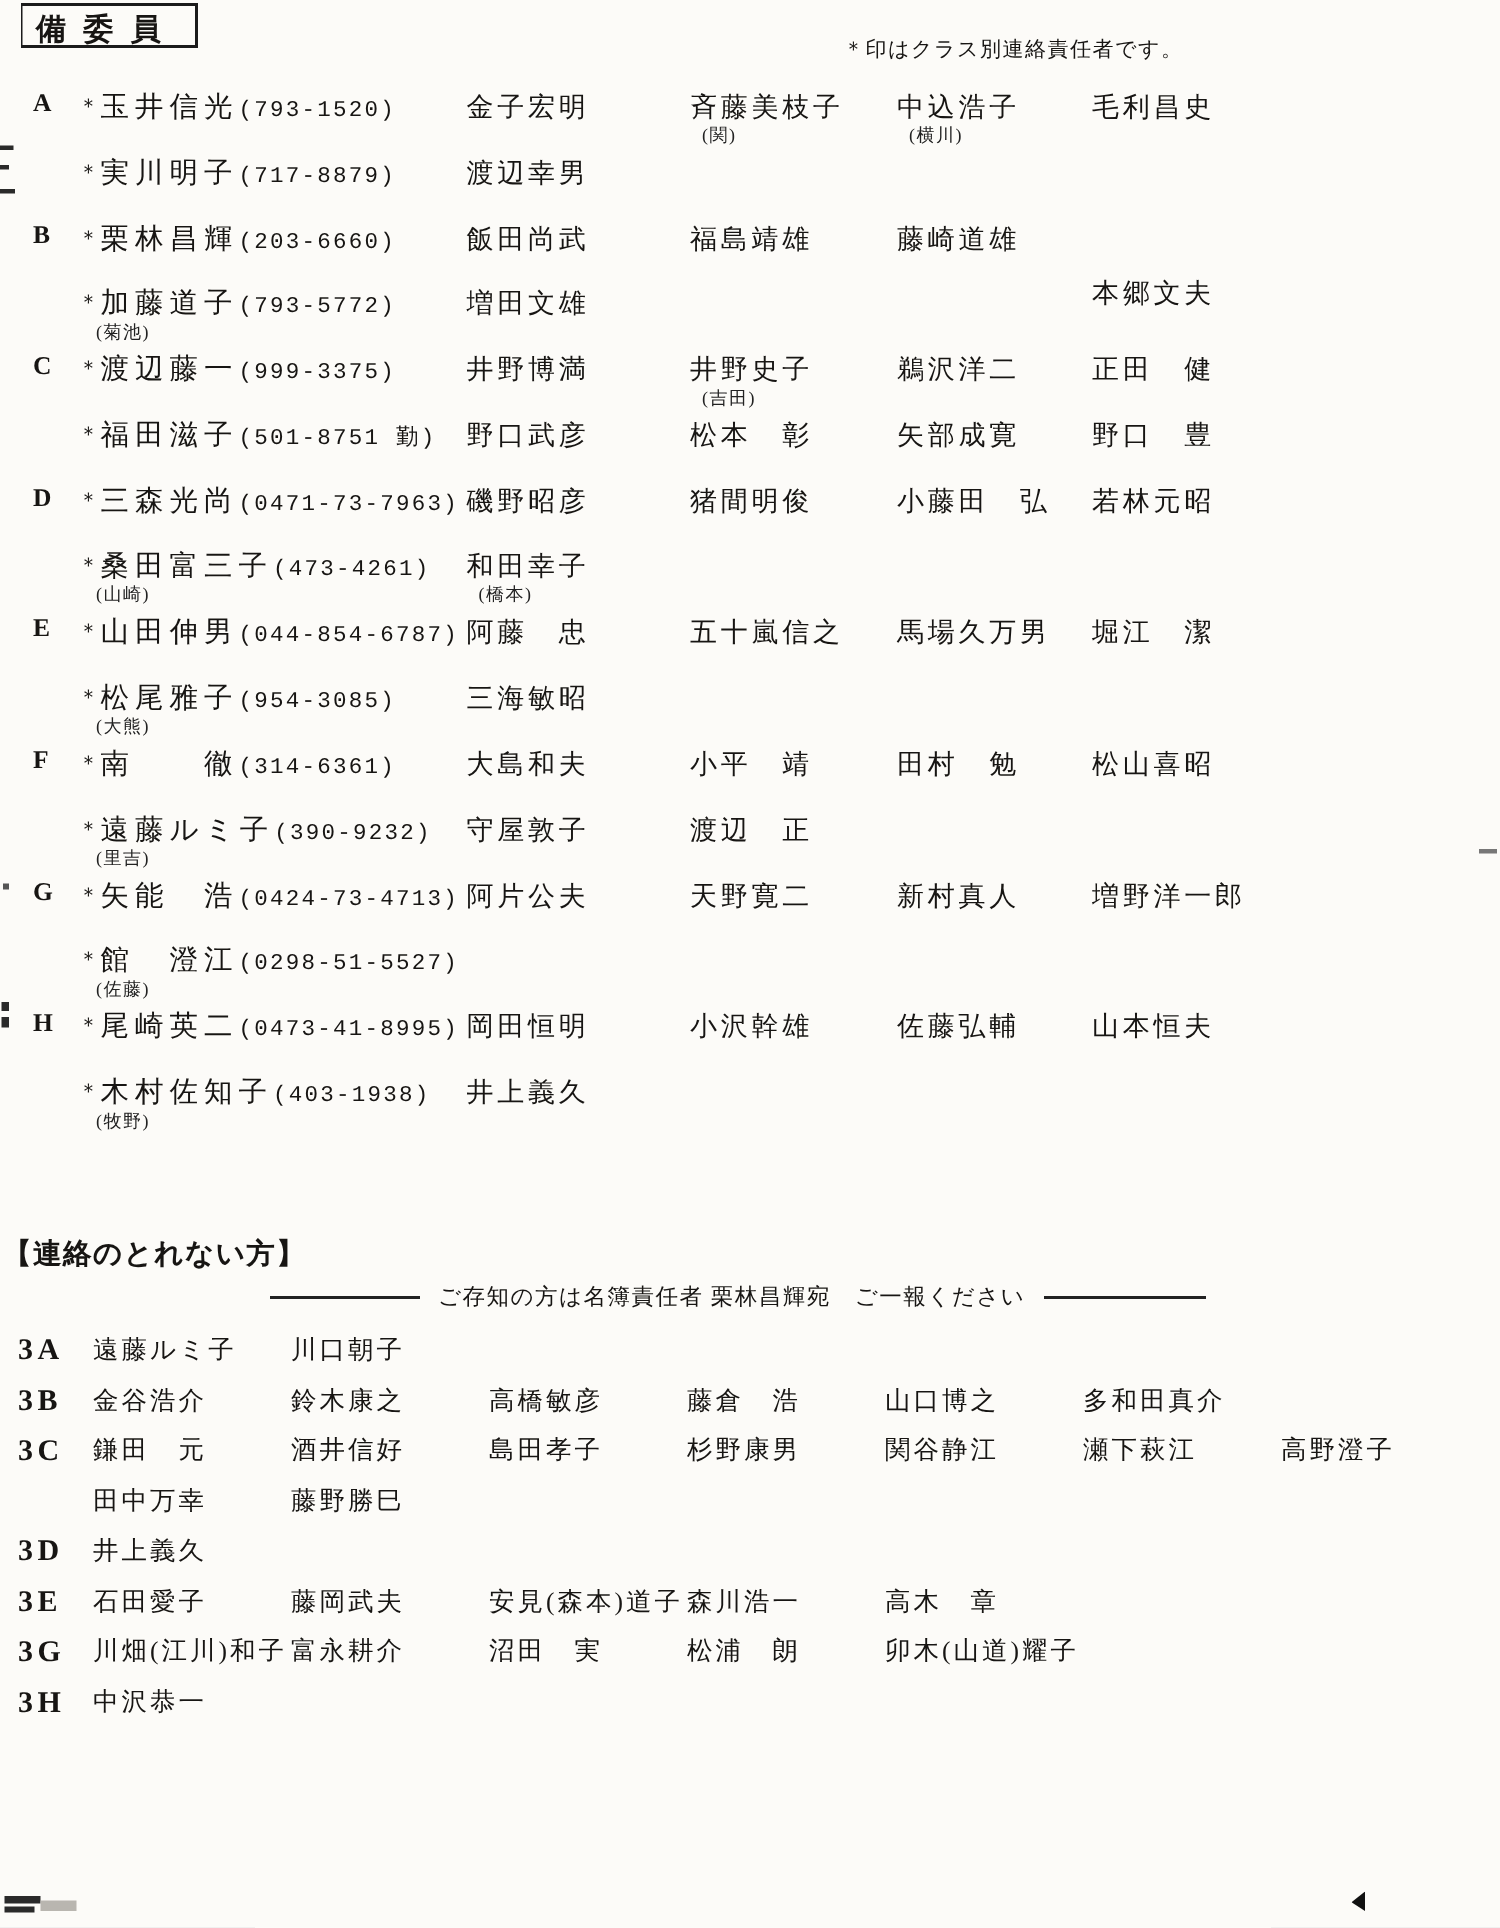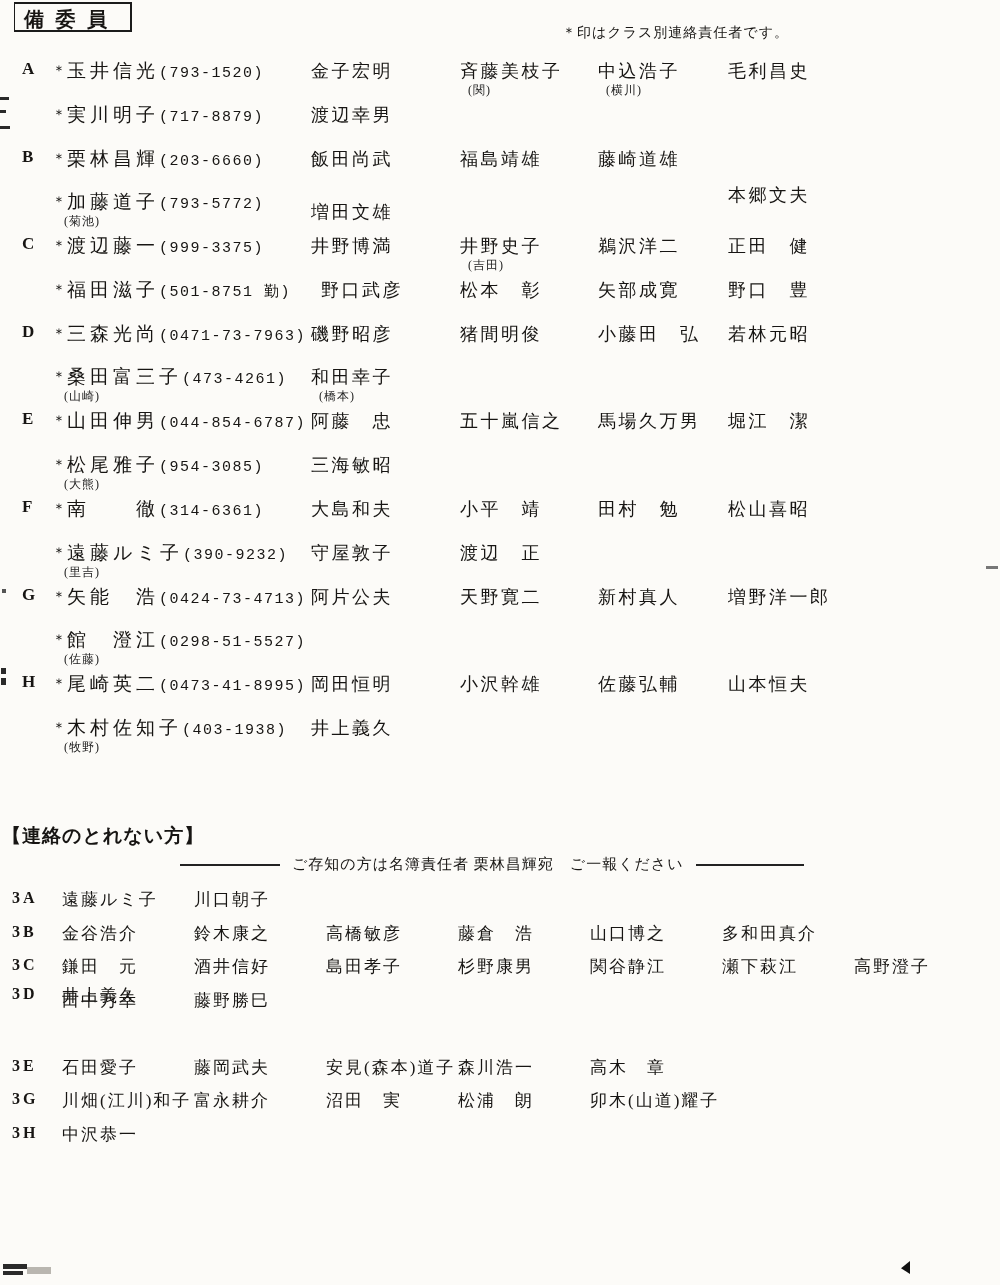--- a/index.html
+++ b/index.html
@@ -28,21 +28,21 @@
   .msub{position:absolute;left:8px;top:23px;}
 
   
   .heading2{position:absolute;left:2px;top:823px;font-family:"Liberation Sans","DejaVu Sans",sans-serif;
             font-weight:bold;font-size:19px;letter-spacing:1px;}
   .notice{position:absolute;left:180px;top:855px;display:flex;align-items:center;gap:12px;
           font-size:15px;letter-spacing:1px;white-space:nowrap;}
   .nline{width:100px;height:0;border-top:2px solid #222;}
   .nline.right{width:108px;}
   .urow{position:absolute;left:0;width:1000px;height:30px;font-size:17px;}
-  .ulabel{position:absolute;left:12px;top:1px;font-weight:bold;font-size:16px;letter-spacing:3px;text-align:right;}
+  .ulabel{position:absolute;left:12px;top:1px;font-weight:bold;font-size:20px;letter-spacing:3px;text-align:right;}
   .unames{position:absolute;left:62px;top:0;white-space:nowrap;}
   .uname{display:inline-block;min-width:130px;letter-spacing:2px;margin-right:2px;}
 
   
   .art{position:absolute;background:#2a2a2a;}
 </style>
 </head>
 <body>
 
 <div class="page">
@@ -70,33 +70,33 @@
         <span class="letter">B</span>
         <span class="leader"><span class="star">＊</span><span class="lname">栗林昌輝</span><span class="phone">(203-6660)</span></span>
         <span class="member" style="left: 311px;">飯田尚武</span>
         <span class="member" style="left: 460px;">福島靖雄</span>
         <span class="member" style="left: 598px;">藤崎道雄</span>
         <span class="member" style="left: 728px; margin-top: 36px;">本郷文夫</span>
       </div>
       <div class="crow" style="top: 189px;">
         <span class="leader"><span class="star">＊</span><span class="lname">加藤道子</span><span class="phone">(793-5772)</span></span>
         <span class="sub lsub">(菊池)</span>
-        <span class="member" style="left: 311px; margin-top: 10px;">増田文雄</span>
+        <span class="member" style="left: 311px;">増田文雄</span>
       </div>
       <div class="crow" style="top: 233px;">
         <span class="letter">C</span>
         <span class="leader"><span class="star">＊</span><span class="lname">渡辺藤一</span><span class="phone">(999-3375)</span></span>
         <span class="member" style="left: 311px;">井野博満</span>
         <span class="member" style="left: 460px;">井野史子<span class="sub msub">(吉田)</span></span>
         <span class="member" style="left: 598px;">鵜沢洋二</span>
         <span class="member" style="left: 728px;">正田　健</span>
       </div>
       <div class="crow" style="top: 277px;">
         <span class="leader"><span class="star">＊</span><span class="lname">福田滋子</span><span class="phone">(501-8751 勤)</span></span>
-        <span class="member" style="left: 321px; font-family: Liberation Mono, monospace;">野口武彦</span>
+        <span class="member" style="left: 311px; font-family: Liberation Mono, monospace;">野口武彦</span>
         <span class="member" style="left: 460px;">松本　彰</span>
         <span class="member" style="left: 598px;">矢部成寛</span>
         <span class="member" style="left: 728px;">野口　豊</span>
       </div>
       <div class="crow" style="top: 321px;">
         <span class="letter">D</span>
         <span class="leader"><span class="star">＊</span><span class="lname">三森光尚</span><span class="phone">(0471-73-7963)</span></span>
         <span class="member" style="left: 311px;">磯野昭彦</span>
         <span class="member" style="left: 460px;">猪間明俊</span>
         <span class="member" style="left: 598px;">小藤田　弘</span>
@@ -178,21 +178,21 @@
         <span class="ulabel">3B</span>
         <span class="unames"><span class="uname">金谷浩介</span><span class="uname">鈴木康之</span><span class="uname">高橋敏彦</span><span class="uname">藤倉　浩</span><span class="uname">山口博之</span><span class="uname">多和田真介</span></span>
       </div>
       <div class="urow" style="top: 955px;">
         <span class="ulabel">3C</span>
         <span class="unames"><span class="uname">鎌田　元</span><span class="uname">酒井信好</span><span class="uname">島田孝子</span><span class="uname">杉野康男</span><span class="uname">関谷静江</span><span class="uname">瀬下萩江</span><span class="uname">高野澄子</span></span>
       </div>
       <div class="urow" style="top: 989px;">
         <span class="unames"><span class="uname">田中万幸</span><span class="uname">藤野勝巳</span></span>
       </div>
-      <div class="urow" style="top: 984px;">
+      <div class="urow" style="top: 1022px;">
         <span class="ulabel">3D</span>
         <span class="unames"><span class="uname">井上義久</span></span>
       </div>
       <div class="urow" style="top: 1056px;">
         <span class="ulabel">3E</span>
         <span class="unames"><span class="uname">石田愛子</span><span class="uname">藤岡武夫</span><span class="uname">安見(森本)道子</span><span class="uname">森川浩一</span><span class="uname">高木　章</span></span>
       </div>
       <div class="urow" style="top: 1089px;">
         <span class="ulabel">3G</span>
         <span class="unames"><span class="uname">川畑(江川)和子</span><span class="uname">富永耕介</span><span class="uname">沼田　実</span><span class="uname">松浦　朗</span><span class="uname">卯木(山道)耀子</span></span>

